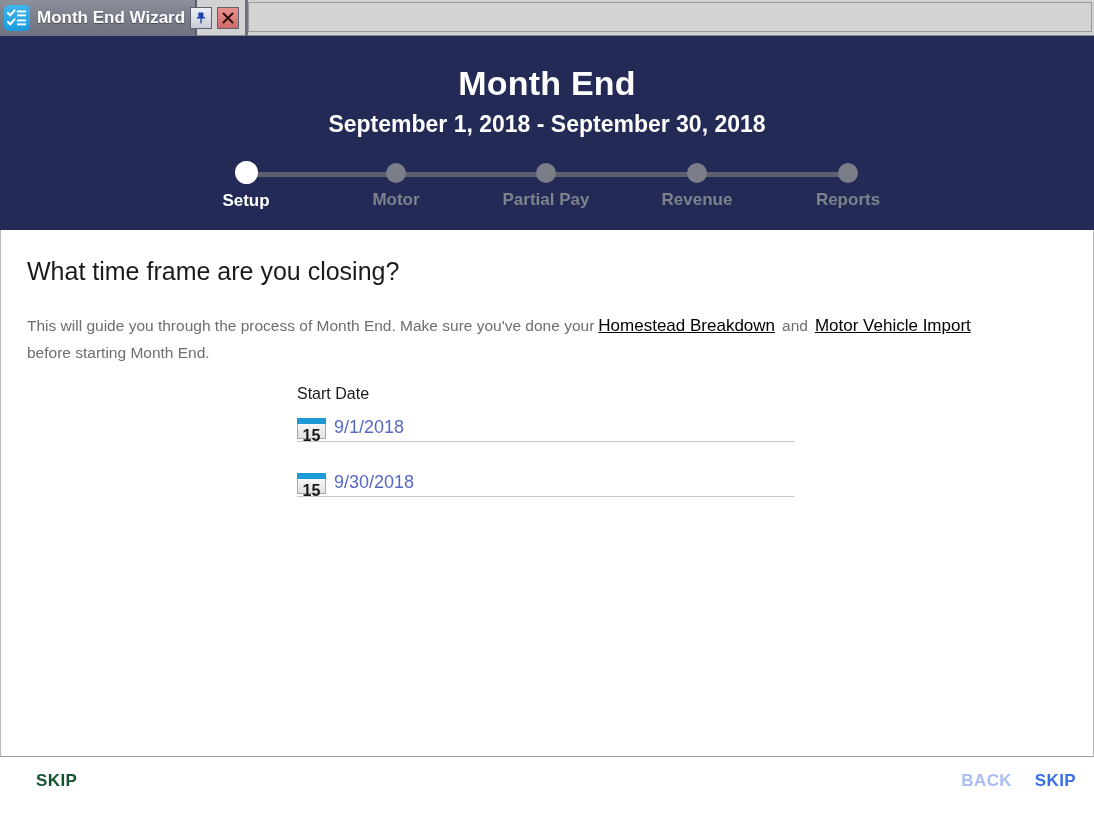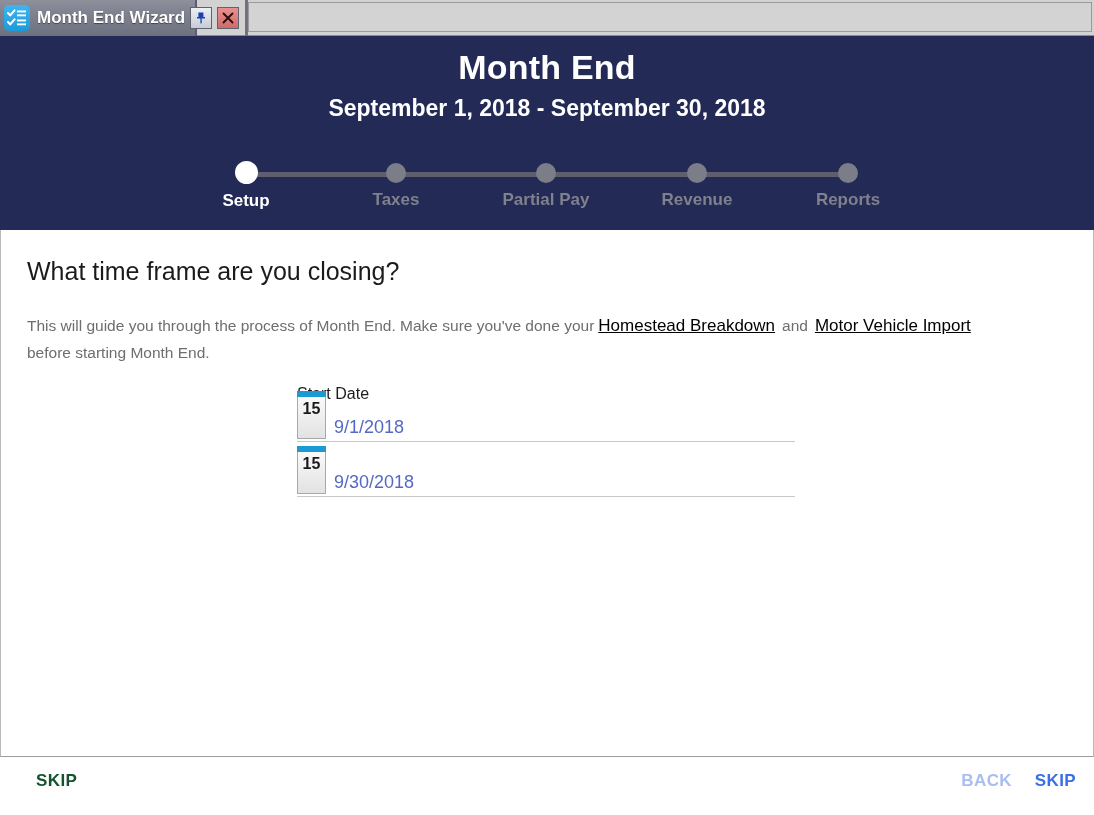--- a/index.html
+++ b/index.html
@@ -84,21 +84,21 @@
     position: absolute;
     left: 0; top: 36px;
     width: 1094px; height: 194px;
     background: #222a55;
     color: #ffffff;
     text-align: center;
     overflow: hidden;
   }
   .header h1 {
     margin: 0;
-    padding-top: 12px;
+    padding-top: 28px;
     font-size: 34px;
     font-weight: bold;
     letter-spacing: 0.2px;
   }
   .header .daterange {
     margin-top: 8px;
     font-size: 23px;
     font-weight: bold;
   }
 
@@ -188,21 +188,21 @@
     margin-bottom: 6px;
   }
   .field-row {
     display: flex;
     align-items: flex-end;
     height: 30px;
     border-bottom: 1px solid #c9c9c9;
     padding-bottom: 2px;
   }
   .cal-icon {
-    width: 29px; height: 47px;
+    width: 29px; height: 20px;
     flex: 0 0 auto;
     position: relative;
     background: linear-gradient(180deg,#fdfdfd 0%, #e2e2e2 100%);
     border: 1px solid #a8a8a8;
     border-top: none;
     box-sizing: border-box;
     border-radius: 1px;
   }
   .cal-icon .bar {
     position: absolute;
@@ -307,21 +307,21 @@
 
   <div class="stepper">
     <div class="step-line"></div>
 
     <div class="step active" style="left:23px;">
       <div class="dot"></div>
       <div class="lbl">Setup</div>
     </div>
     <div class="step" style="left:173px;">
       <div class="dot"></div>
-      <div class="lbl">Taxes</div>
+      <div class="lbl">Motor</div>
     </div>
     <div class="step" style="left:323px;">
       <div class="dot"></div>
       <div class="lbl">Partial Pay</div>
     </div>
     <div class="step" style="left:474px;">
       <div class="dot"></div>
       <div class="lbl">Revenue</div>
     </div>
     <div class="step" style="left:625px;">

